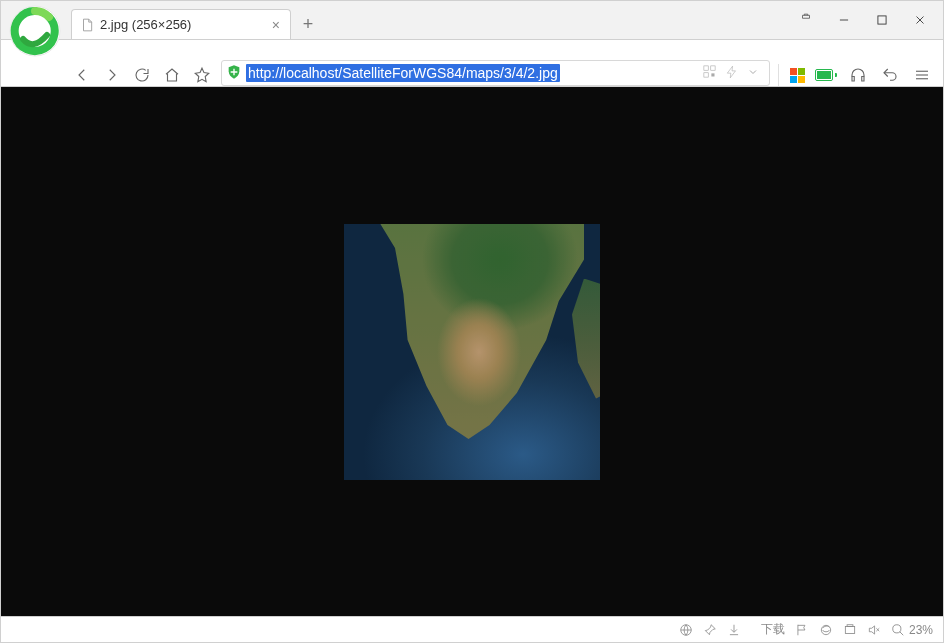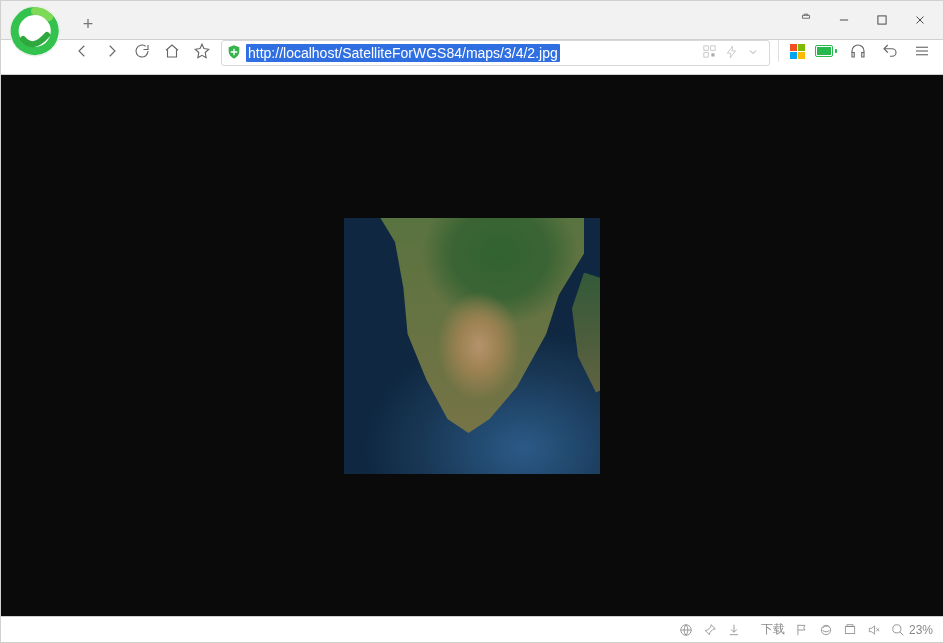--- a/index.html
+++ b/index.html
@@ -41,22 +41,22 @@
   .tab-close{font-size:14px;color:#888;padding:0 2px;cursor:default;}
   .new-tab{
     margin-top:8px;height:30px;width:34px;display:flex;align-items:center;justify-content:center;
     color:#777;font-size:18px;cursor:default;
   }
   .winctrls{margin-left:auto;display:flex;align-items:center;height:38px;padding-right:6px;gap:4px;}
   .winbtn{width:34px;height:28px;display:flex;align-items:center;justify-content:center;color:#444;}
   .winbtn svg{width:14px;height:14px;}
   
   .toolbar{
-    height:36px;background:#fff;border-top:1px solid var(--line);border-bottom:1px solid var(--line);
-    display:flex;align-items:flex-start;padding:0 8px 0 70px;gap:8px;
+    height:48px;background:#fff;border-top:1px solid var(--line);border-bottom:1px solid var(--line);
+    display:flex;align-items:flex-end;padding:0 8px 0 70px;gap:8px;
   }
   .tbicon{width:22px;height:22px;display:flex;align-items:center;justify-content:center;color:#666;}
   .tbicon svg{width:18px;height:18px;stroke:#666;fill:none;stroke-width:1.5;}
   .url{
     flex:1;height:26px;border:1px solid #d8d8d8;border-radius:3px;background:#fff;
     display:flex;align-items:center;padding:0 4px;gap:4px;
   }
   .shield{width:16px;height:16px;}
   .url-text{font-size:14px;white-space:nowrap;border-radius:1px;padding:1px 2px;}
   .url-text.selected{background:var(--sel);color:#fff;}
@@ -105,20 +105,30 @@
 <body>
 
 <div class="titlebar">
   <div class="logo-wrap">
     <svg class="logo" viewBox="0 0 52 52">
       <circle cx="26" cy="26" r="25" fill="#fff" stroke="#e8e8e8"></circle>
       <path d="M26 6 a20 20 0 1 0 14 6" fill="none" stroke="#32c24d" stroke-width="8" stroke-linecap="round"></path>
       <path d="M40 12 a20 20 0 0 0 -14 -6" fill="none" stroke="#7ed957" stroke-width="8" stroke-linecap="round"></path>
       <path d="M14 34 q10 12 24 -4" fill="none" stroke="#2fa83f" stroke-width="6" stroke-linecap="round"></path>
     </svg>
+  </div>
+  <div class="tab">
+    <span class="file-icon">
+      <svg viewBox="0 0 24 24">
+          <path d="M6 2h9l5 5v15H6z" fill="none" stroke="#999" stroke-width="1.5"></path>
+          <path d="M15 2v5h5" fill="none" stroke="#999" stroke-width="1.5"></path>
+        </svg>
+    </span>
+    <span class="tab-title">2.jpg (256×256)</span>
+    <span class="tab-close">×</span>
   </div>
   <div class="new-tab">+</div>
   <div class="winctrls">
     <div class="winbtn">
       <svg viewBox="0 0 24 24">
           <path d="M6 4h12v5H6z M9 4v-2h6v2" fill="none" stroke="#555" stroke-width="1.4"></path>
         </svg>
     </div>
     <div class="winbtn">
       <svg viewBox="0 0 24 24">

